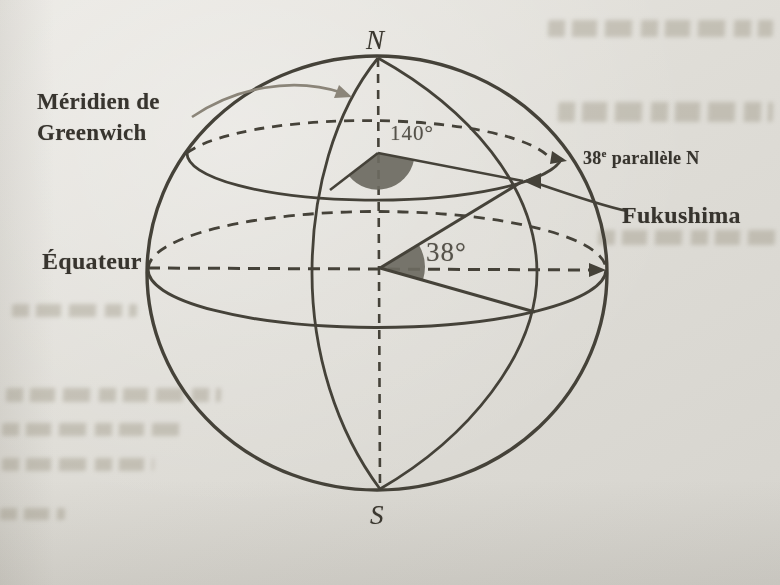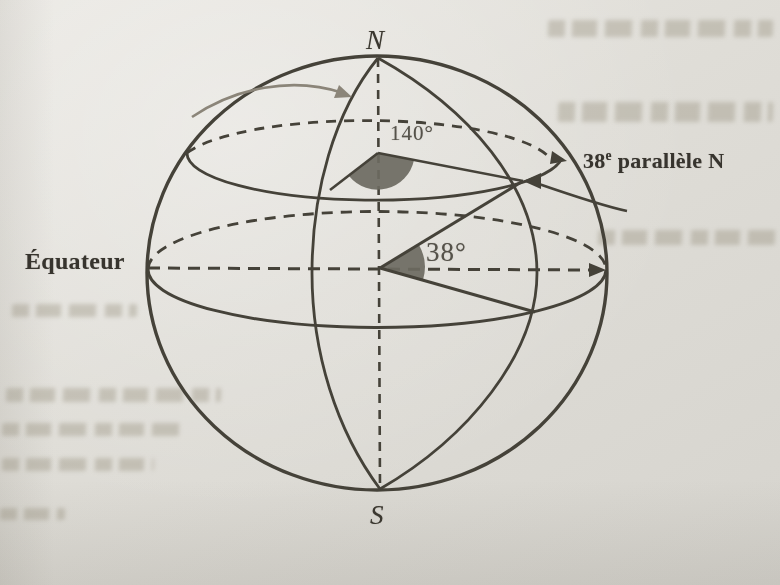--- a/index.html
+++ b/index.html
@@ -12,21 +12,21 @@
       radial-gradient(ellipse at 30% 22%, rgba(255,255,255,.30), rgba(255,255,255,0) 60%),
       linear-gradient(150deg,#eae8e3 0%, #dfddd7 45%, #d6d4ce 100%);
   }
   svg.fig{position:absolute;left:0;top:0;}
   .lbl{position:absolute;color:#37342e;font-weight:700;font-size:23px;
        letter-spacing:.3px;white-space:nowrap;line-height:1.35;
        text-shadow:0 0 1px rgba(70,64,54,.35);}
   .pole{font-style:italic;font-weight:400;font-size:27px;color:#3a372f;}
   .angle{font-weight:400;color:#55524a;font-size:21px;letter-spacing:1px;}
   .angle.small{font-size:27px;}
-  .parallel-lbl{font-size:22px;}
+  .parallel-lbl{font-size:18px;}
   .parallel-lbl sup{font-size:.62em;vertical-align:super;}
   .fukushima-lbl{font-size:24px;}
   .ghost{position:absolute;opacity:.34;filter:blur(2.1px);border-radius:2px;
     background:repeating-linear-gradient(90deg,#8e8773 0 17px,transparent 17px 24px,
       #8e8773 24px 49px,transparent 49px 57px,#8e8773 57px 84px,transparent 84px 93px);
     transform:skewX(-2deg);}
 </style>
 </head>
 <body>
 
@@ -74,24 +74,29 @@
       <polygon points="523,181 541,173 541,189" fill="#454239" stroke="none"></polygon>
 
       <path d="M 192 117 C 235 88 292 76 343 93" stroke="#8b8579" stroke-width="2.6"></path>
       <polygon points="352,97 339,85 334,98" fill="#8b8579" stroke="none"></polygon>
     </g>
   </svg>
 
   <div class="lbl pole" style="left:366px;top:22px;">N</div>
   <div class="lbl pole" style="left:370px;top:497px;">S</div>
 
+  <div class="lbl" style="left:37px;top:86px;">
+    <span>Méridien de</span><br>
+    <span>Greenwich</span>
+  </div>
 
-  <div class="lbl" style="left:25px;top:245px;font-size:24px;">Équateur</div>
+  <div class="lbl" style="left:42px;top:245px;font-size:24px;">Équateur</div>
 
   <div class="lbl angle" style="left:390px;top:119px;">140°</div>
   <div class="lbl angle small" style="left:426px;top:234px;">38°</div>
 
   <div class="lbl parallel-lbl" style="left:583px;top:146px;">
     <span>38</span><sup>e</sup><span> parallèle N</span>
   </div>
 
+  <div class="lbl fukushima-lbl" style="left:622px;top:199px;">Fukushima</div>
 
 </div>
 
 </body></html>

